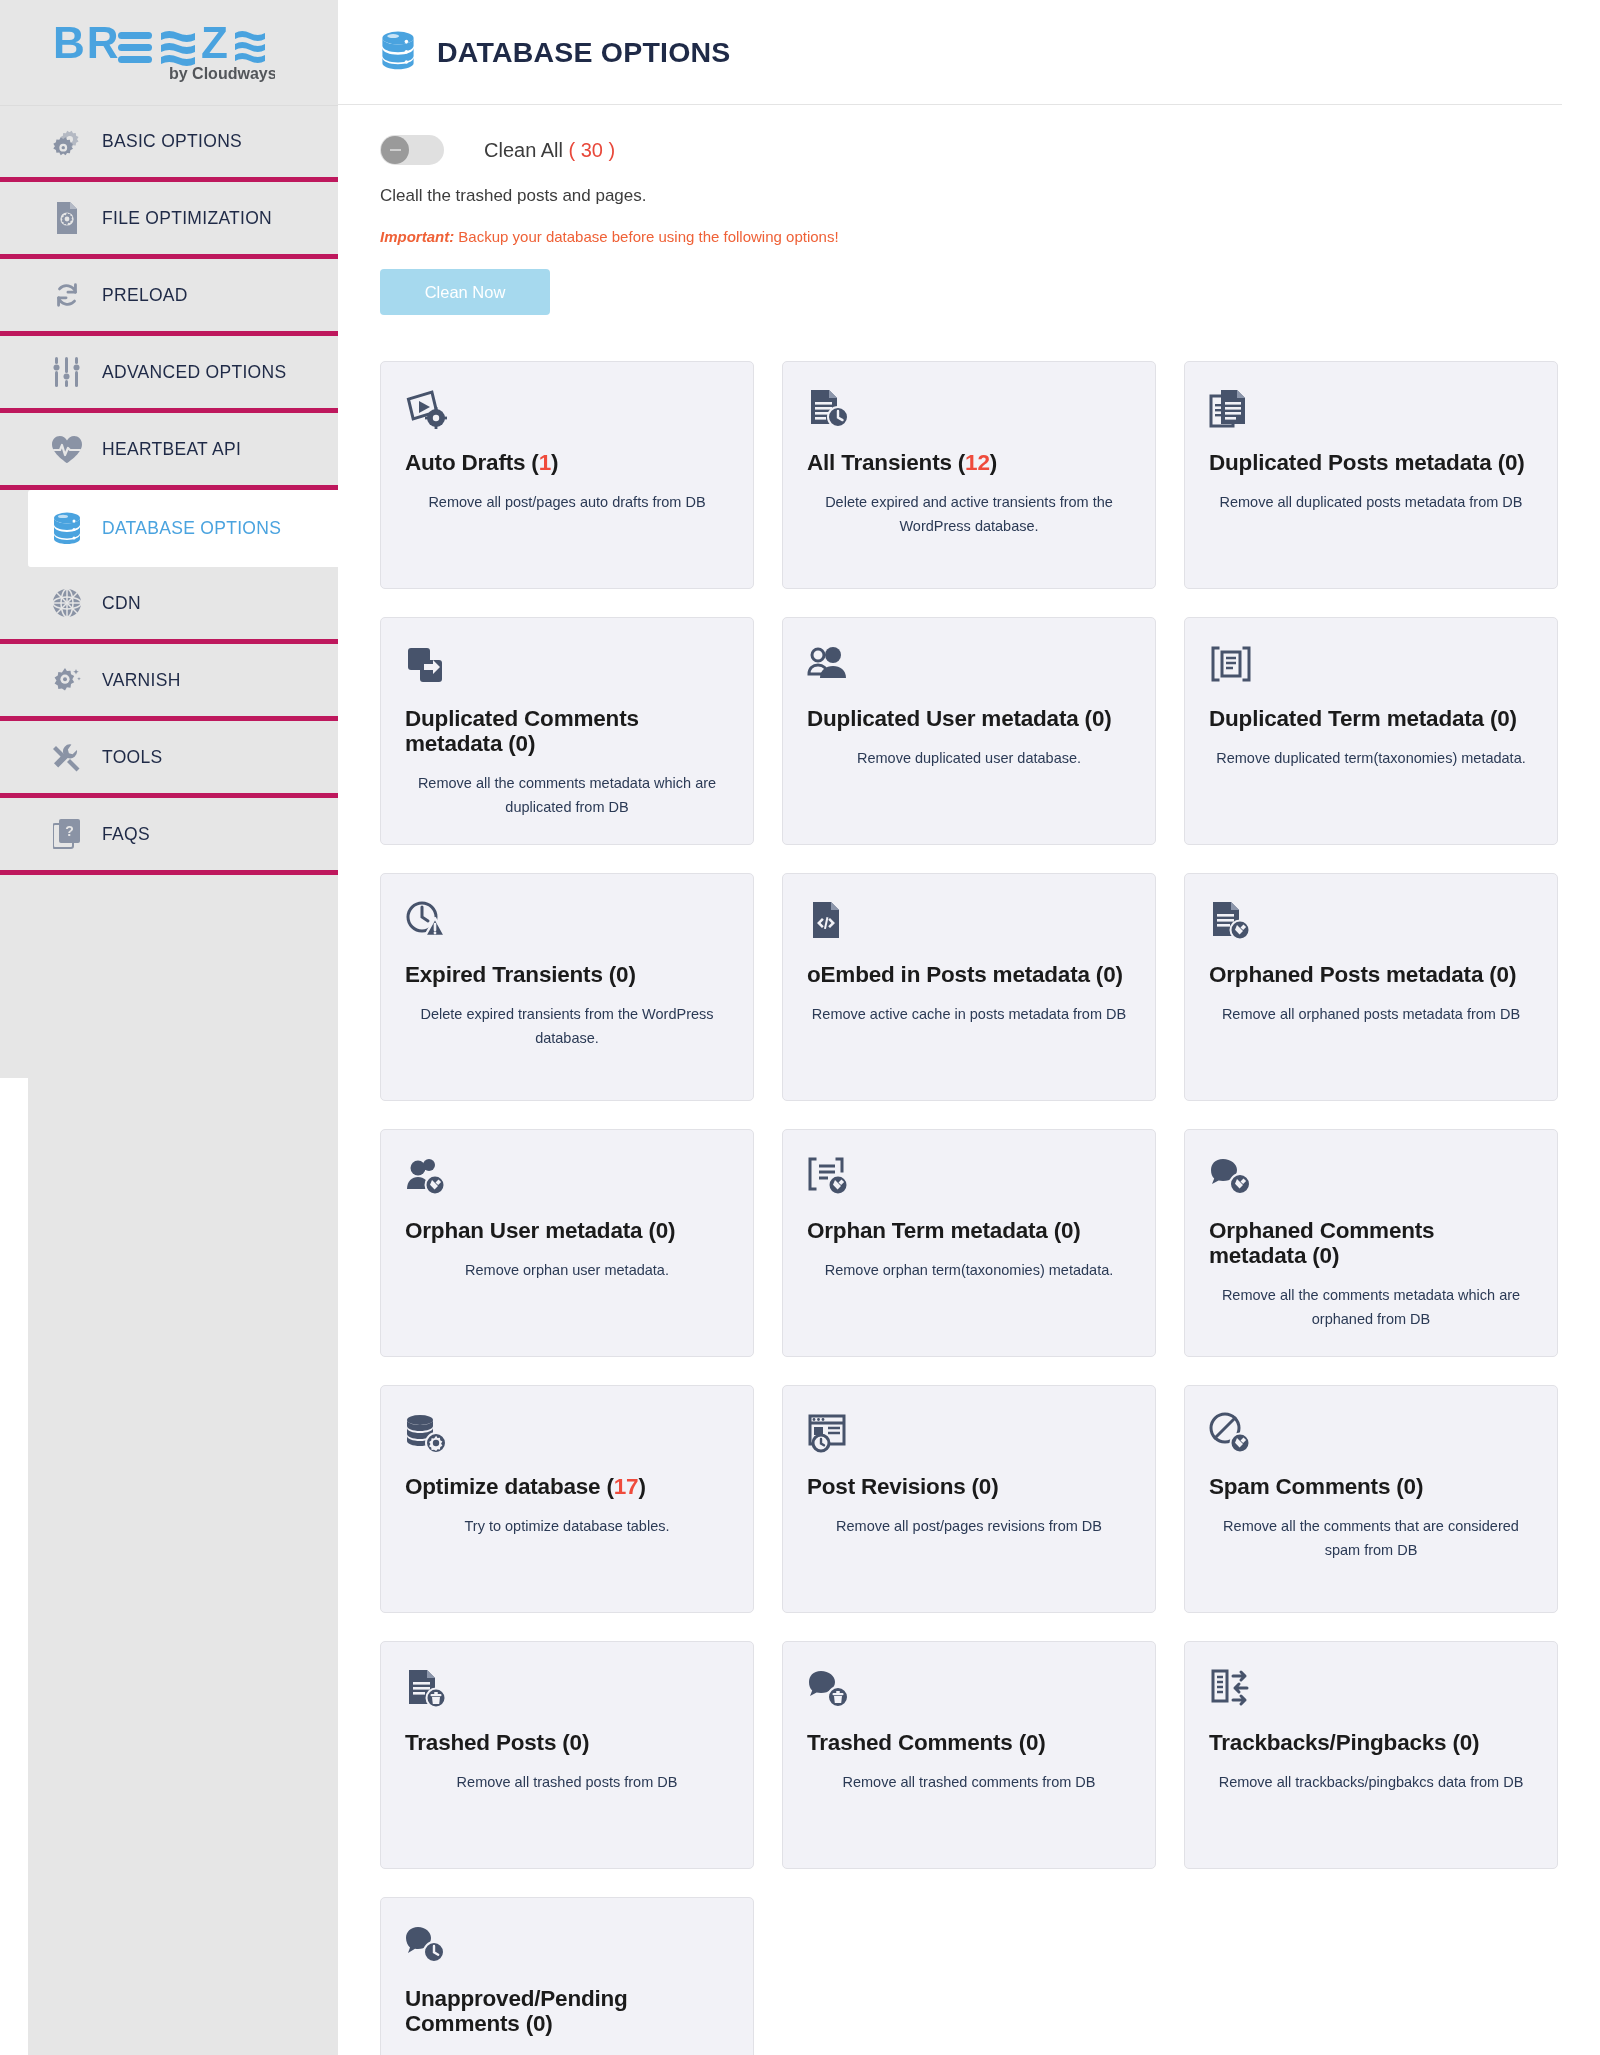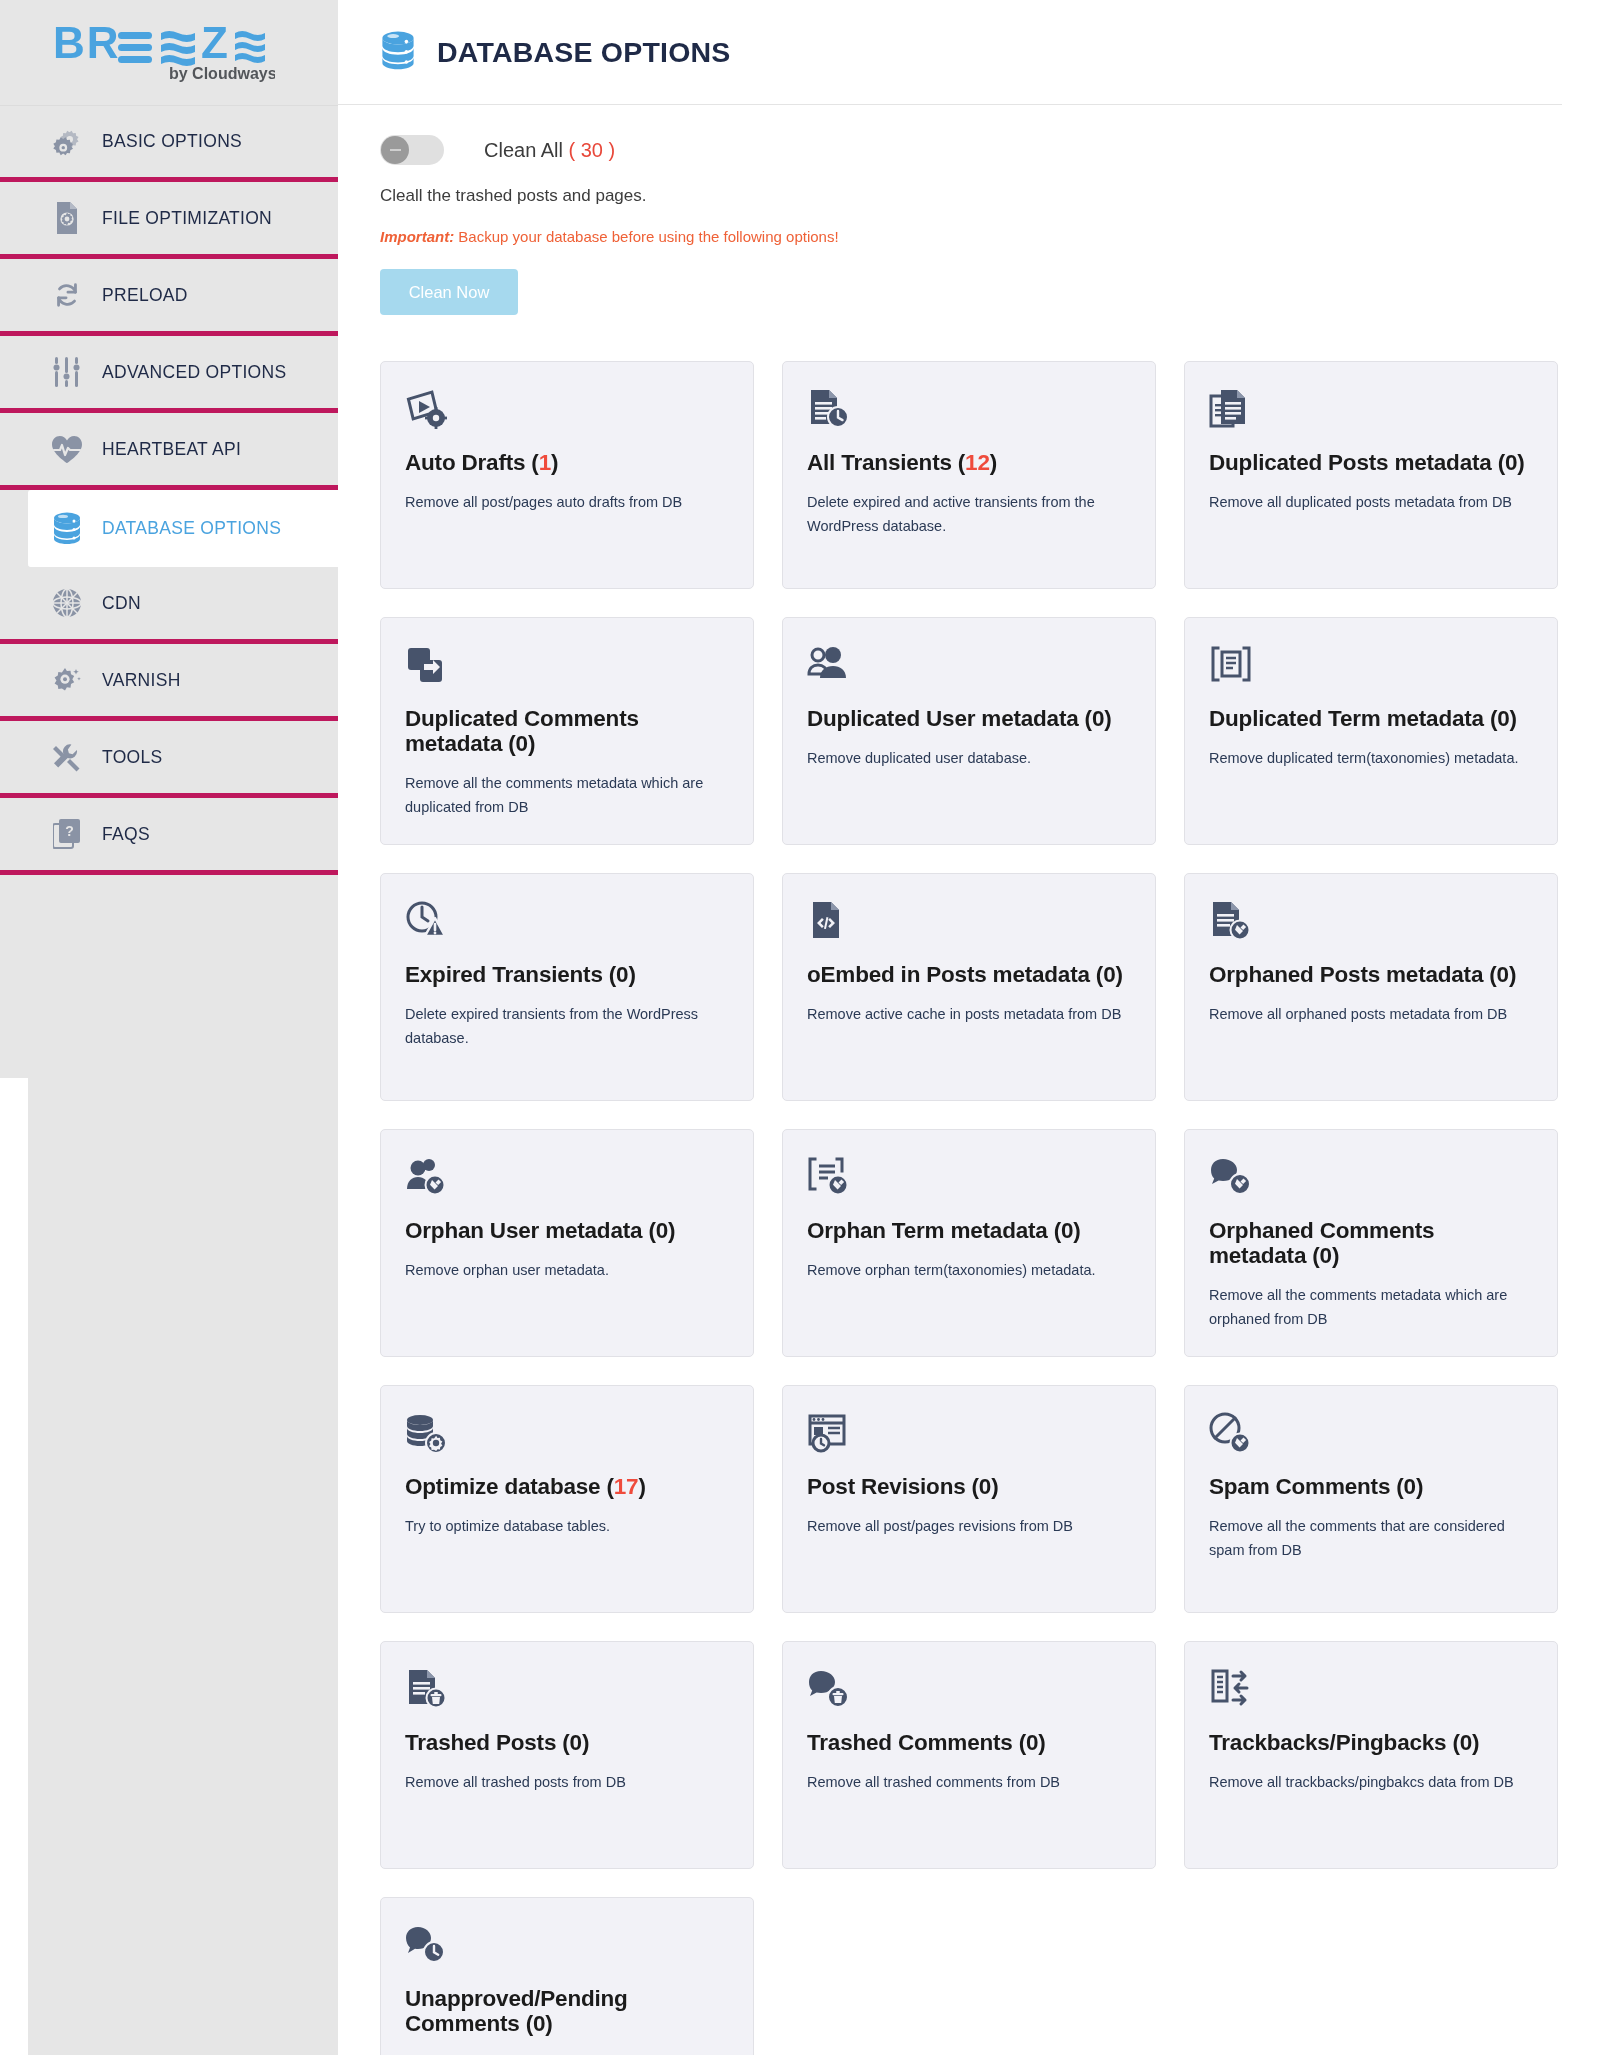--- a/index.html
+++ b/index.html
@@ -129,21 +129,21 @@
   }
   .panel-warn {
     margin-top: 22px;
     font-size: 15px;
     color: #ef6137;
   }
   .panel-warn b { font-weight: bold; font-style: italic; }
 
   .clean-btn {
     margin-top: 24px;
-    width: 138px;
+    width: 170px;
     height: 46px;
     border: none;
     border-radius: 4px;
     background: #a6d9ee;
     color: #ffffff;
     font-size: 16.5px;
     font-family: "Liberation Sans", sans-serif;
     cursor: pointer;
   }
 
@@ -170,20 +170,21 @@
     color: #1b1b1b;
     line-height: 1.12;
     letter-spacing: -.2px;
     margin-bottom: 16px;
   }
   .card-count-red { color: #ef4b3c; }
   .card-desc {
     font-size: 14.5px;
     color: #2b3a55;
     line-height: 1.62;
+    text-align: center;
   }
 </style>
 </head>
 <body>
 
 <aside id="sidebar">
   <div class="logo-wrap">
     <svg class="logo-svg" width="222" height="62" viewBox="0 0 222 62">
       <text x="0" y="36" font-family="Liberation Sans, sans-serif" font-size="44" font-weight="bold" fill="#4aa3df" letter-spacing="2">BR</text>
       <g fill="#4aa3df">

